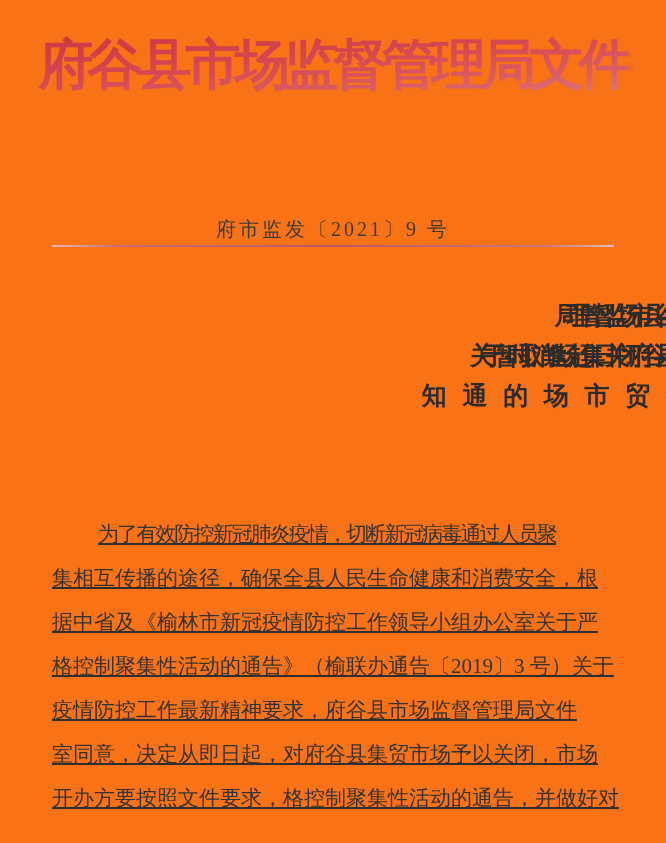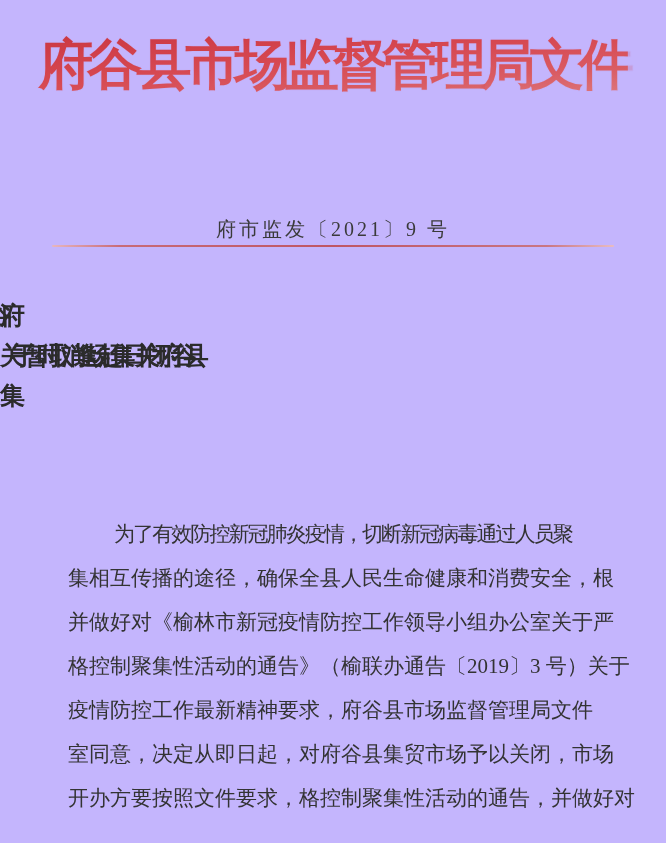--- a/index.html
+++ b/index.html
@@ -14,21 +14,21 @@
     font-family: "Liberation Serif", "DejaVu Serif", serif;
     color: #2f2f2f;
     overflow: hidden;
     position: relative;
   }
 
   .page {
     position: relative;
     width: 666px;
     height: 843px;
-    background: #c4b5fd;
+    background: #f97316;
     box-sizing: border-box;
   }
 
   
   .masthead {
     position: absolute;
     top: 34px;
     left: 0;
     width: 666px;
     text-align: center;
@@ -75,21 +75,21 @@
     background: linear-gradient(90deg, #e7b6bd 0%, #c86b77 12%, #bf5663 50%, #c97682 88%, #e8bcc2 100%);
     border-radius: 1px;
   }
 
   
   .doc-title {
     position: absolute;
     top: 296px;
     left: 0;
     width: 666px;
-    text-align: left;
+    text-align: right;
   }
   .doc-title-line {
     font-family: "Liberation Serif", "DejaVu Serif", serif;
     font-weight: 700;
     font-size: 25px;
     line-height: 40px;
     letter-spacing: 1.5px;
     color: #2b2b2b;
     white-space: nowrap;
   }
@@ -102,22 +102,23 @@
     font-size: 21px;
     line-height: 30px;
     letter-spacing: 2.2px;
     color: #333;
     white-space: nowrap;
   }
 
   .body-block {
     position: absolute;
     top: 512px;
-    left: 68px;
+    left: 52px;
     width: 566px;
+    text-decoration: underline;
   }
   .body-line {
     font-family: "Liberation Serif", "DejaVu Serif", serif;
     font-size: 21px;
     line-height: 44px;
     color: #333;
     white-space: nowrap;
     letter-spacing: 0;
   }
   .body-line.indented {
@@ -143,20 +144,20 @@
   <div class="doc-title">
     <div class="doc-title-line" style="letter-spacing: -37.4px;">府谷县市场监督管理局</div>
     <div class="doc-title-line" style="letter-spacing: -12.75px;">关于暂时取消逢场赶集日关闭府谷县</div>
     <div class="doc-title-line" style="letter-spacing: -65.71px;">集贸市场的通知</div>
   </div>
 
 
   <div class="body-block">
     <div class="body-line indented" style="letter-spacing: -1.92px;">为了有效防控新冠肺炎疫情，切断新冠病毒通过人员聚</div>
     <div class="body-line" style="letter-spacing: 0px;">集相互传播的途径，确保全县人民生命健康和消费安全，根</div>
-    <div class="body-line" style="letter-spacing: 0px;">并做好对《榆林市新冠疫情防控工作领导小组办公室关于严</div>
+    <div class="body-line" style="letter-spacing: 0px;">据中省及《榆林市新冠疫情防控工作领导小组办公室关于严</div>
     <div class="body-line" style="letter-spacing: 0px;">格控制聚集性活动的通告》（榆联办通告〔2019〕3 号）关于</div>
     <div class="body-line" style="letter-spacing: 0px;">疫情防控工作最新精神要求，府谷县市场监督管理局文件</div>
     <div class="body-line" style="letter-spacing: 0px;">室同意，决定从即日起，对府谷县集贸市场予以关闭，市场</div>
     <div class="body-line" style="letter-spacing: 0px;">开办方要按照文件要求，格控制聚集性活动的通告，并做好对</div>
   </div>
 
 </div>
 
 </body></html>

